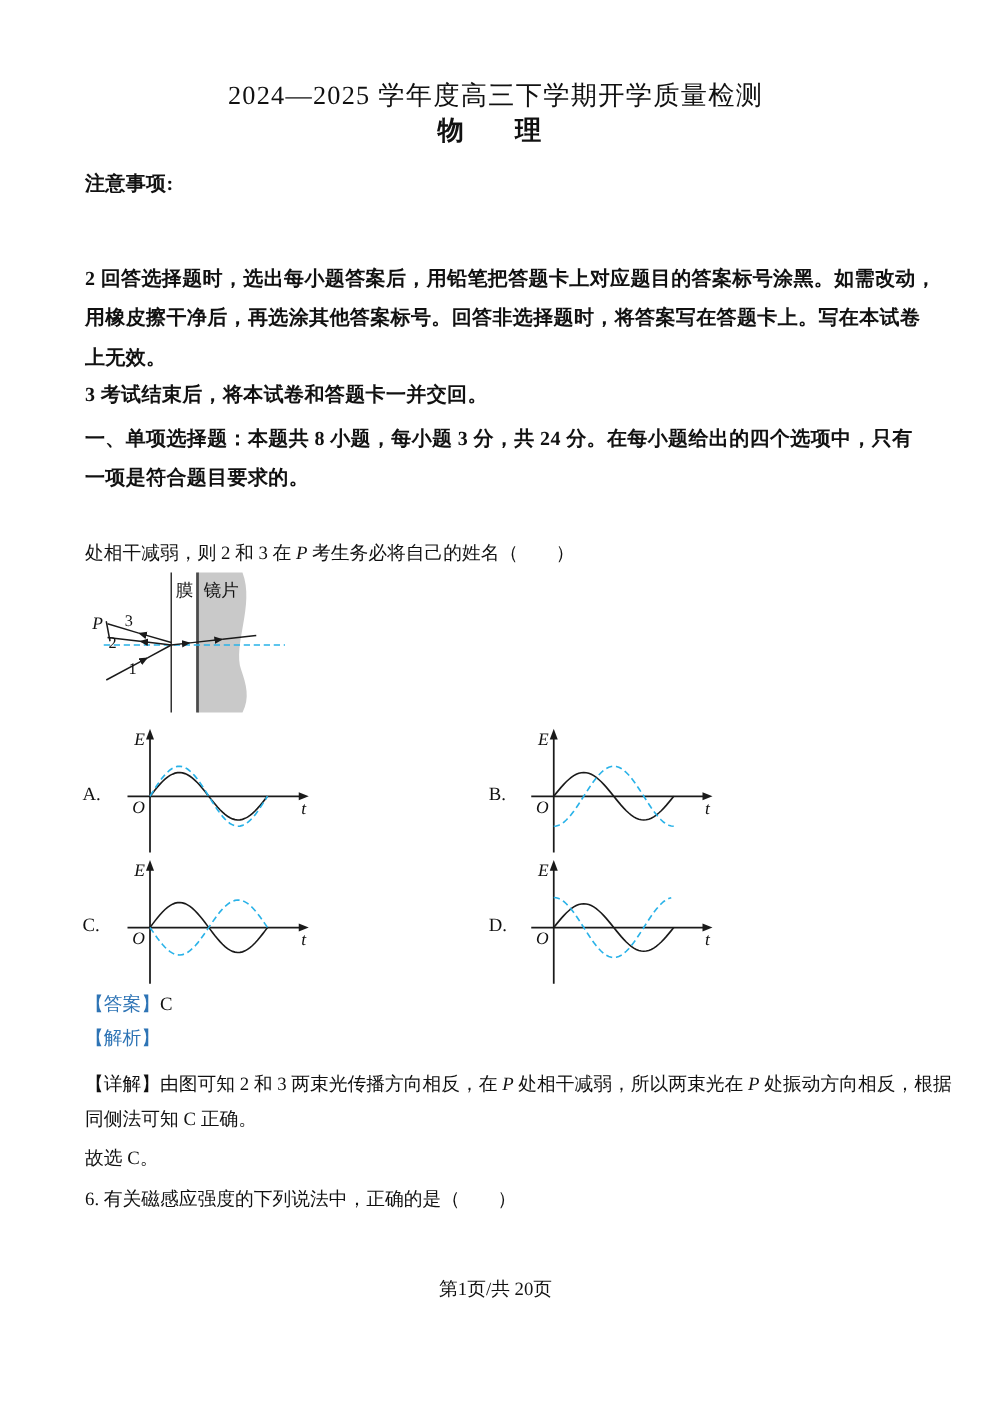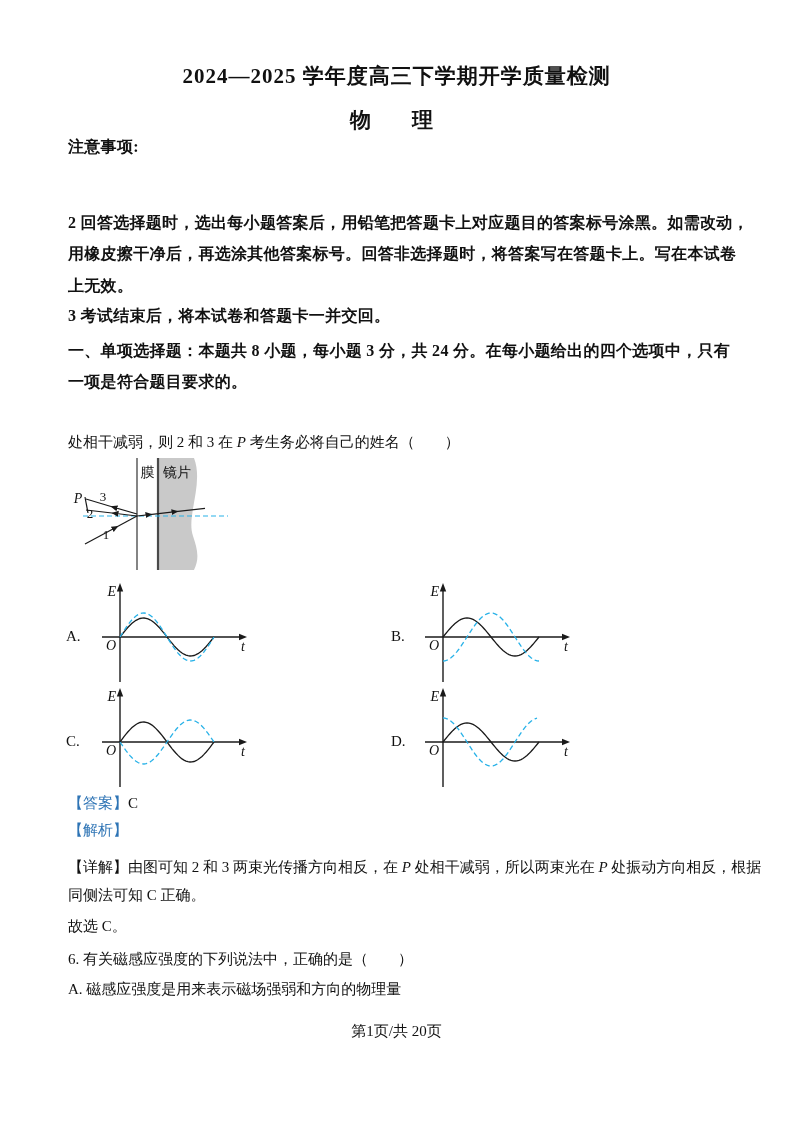--- a/index.html
+++ b/index.html
@@ -3,42 +3,42 @@
 <meta charset="utf-8">
 <style>
   * { box-sizing: border-box; }
   html,body { margin:0; padding:0; background:#ffffff; }
   .page {
     position:relative; width:793px; height:1122px; background:#fff;
     font-family:"Liberation Serif","DejaVu Serif",serif; color:#111; overflow:hidden;
   }
   .abs { position:absolute; left:68px; white-space:nowrap; }
   .centered { left:0; width:793px; text-align:center; }
-  .title { font-size:21px; font-weight:700; letter-spacing:1px; }
+  .title { font-size:21px; font-weight:400; letter-spacing:1px; }
   .subject { font-size:21px; font-weight:700; letter-spacing:10px; }
   .bold16 { font-size:16px; font-weight:700; letter-spacing:0.3px; }
   .reg15 { font-size:15px; font-weight:400; }
   .seg-i { font-style:italic; }
   .seg-blue { color:#2e74b5; }
   svg { position:absolute; overflow:visible; }
   svg text { font-family:"Liberation Serif","DejaVu Serif",serif; fill:#111; }
   .axis { stroke:#1a1a1a; stroke-width:1.4; }
   .axfill { fill:#1a1a1a; }
   .axis-label { font-style:italic; font-size:14px; }
   .diag-label { font-size:14px; }
   .ray { stroke:#1a1a1a; stroke-width:1.2; fill:none; }
   .opt-label { font-size:15px; }
 </style>
 </head>
 <body>
 
 <div class="page">
 
   <div class="abs centered title" style="top:62px">2024—2025 学年度高三下学期开学质量检测</div>
-  <div class="abs centered subject" style="top:106px">物　理</div>
+  <div class="abs centered subject" style="top:90px">物　理</div>
 
   <div class="abs bold16" style="top:137px">注意事项:</div>
   <div class="abs bold16" style="top:213px">2 回答选择题时，选出每小题答案后，用铅笔把答题卡上对应题目的答案标号涂黑。如需改动，</div>
   <div class="abs bold16" style="top:244px">用橡皮擦干净后，再选涂其他答案标号。回答非选择题时，将答案写在答题卡上。写在本试卷</div>
   <div class="abs bold16" style="top:276px">上无效。</div>
   <div class="abs bold16" style="top:306px">3 考试结束后，将本试卷和答题卡一并交回。</div>
 
   <div class="abs bold16" style="top:341px">一、单项选择题：本题共 8 小题，每小题 3 分，共 24 分。在每小题给出的四个选项中，只有</div>
   <div class="abs bold16" style="top:372px">一项是符合题目要求的。</div>
 
@@ -139,17 +139,16 @@
       </g>
   </svg>
 
   <div class="abs reg15" style="top:794px"><span class="seg-blue">【答案】</span><span>C</span></div>
   <div class="abs reg15" style="top:821px"><span class="seg-blue">【解析】</span></div>
   <div class="abs reg15" style="top:858px"><span>【详解】由图可知 2 和 3 两束光传播方向相反，在 </span><span class="seg-i">P</span><span> 处相干减弱，所以两束光在 </span><span class="seg-i">P</span><span> 处振动方向相反，根据</span></div>
   <div class="abs reg15" style="top:886px"><span>同侧法可知 C 正确。</span></div>
   <div class="abs reg15" style="top:917px">故选 C。</div>
 
   <div class="abs reg15" style="top:950px">6. 有关磁感应强度的下列说法中，正确的是（　　）</div>
-  <div class="abs reg15" style="top:980px">A. 磁感应强度是用来表示磁场强弱和方向的物理量</div>
 
   <div class="abs centered reg15" style="top:1022px">第1页/共 20页</div>
 
 </div>
 
 </body></html>

